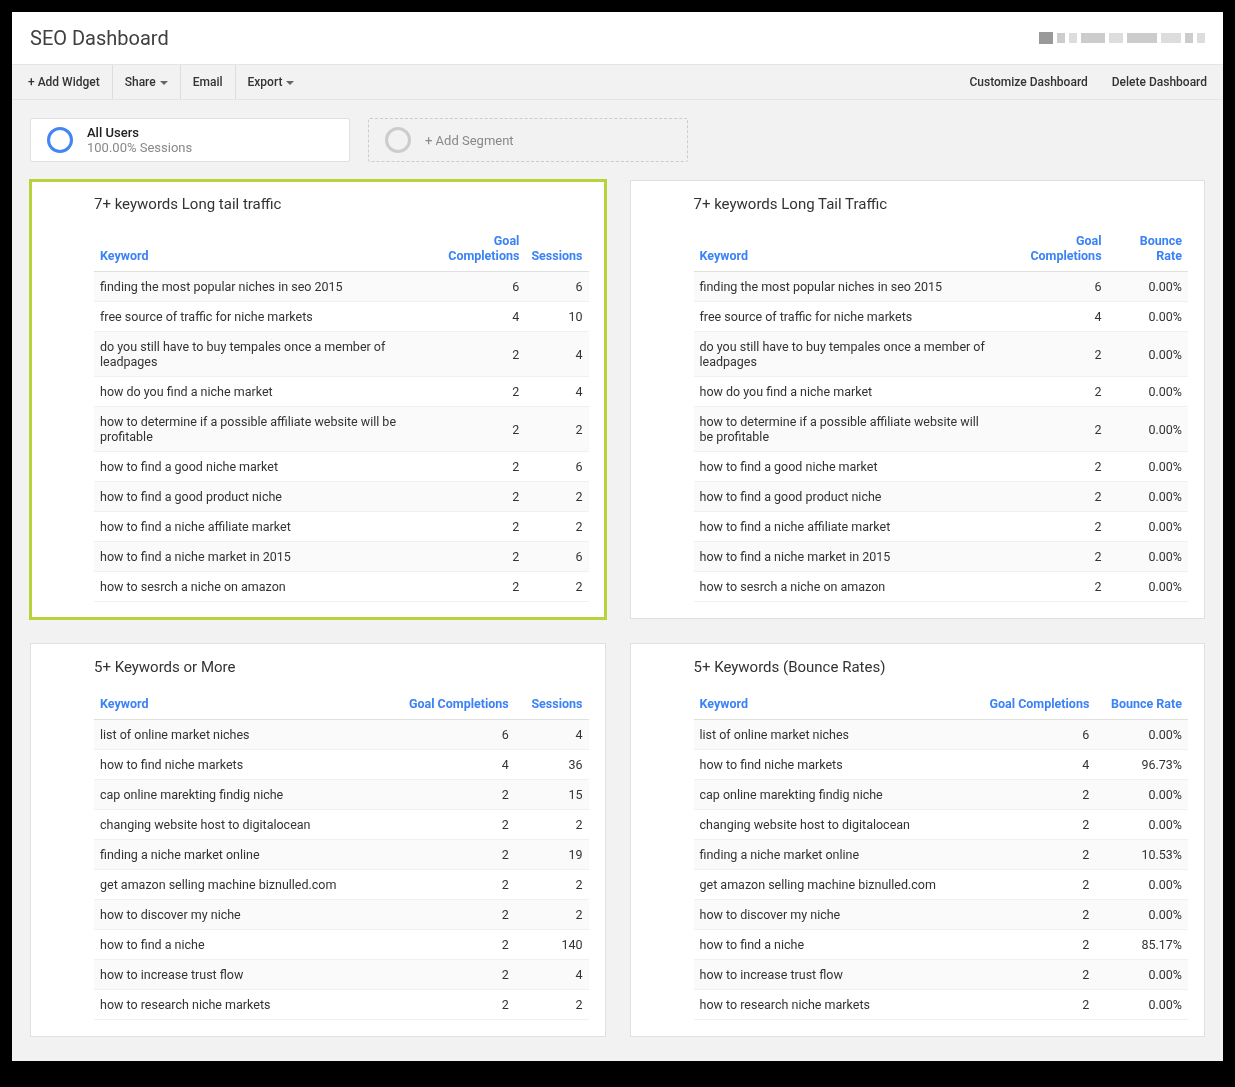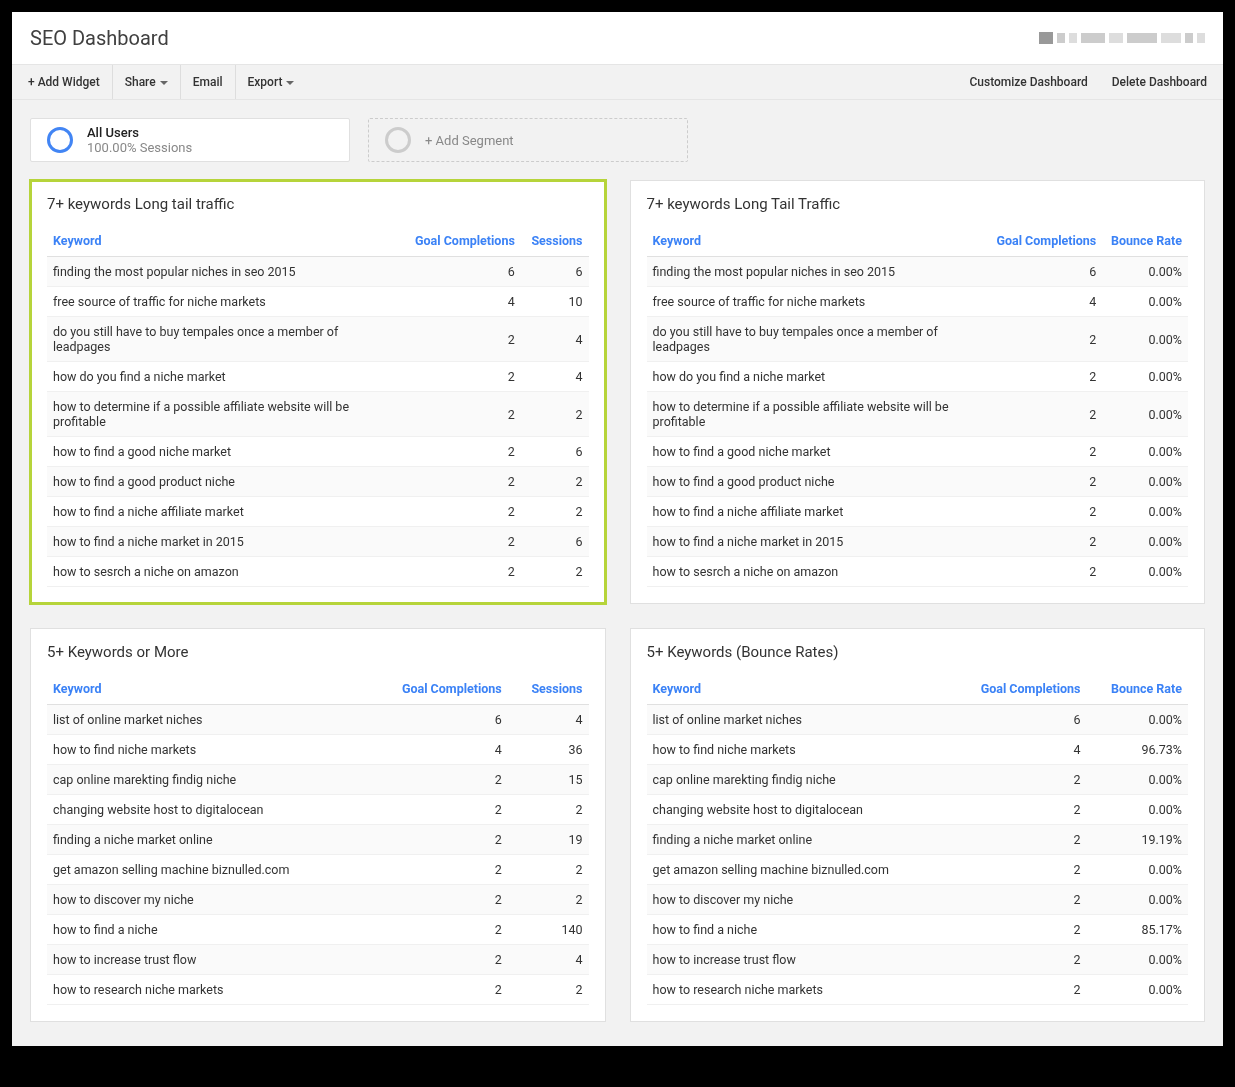--- a/index.html
+++ b/index.html
@@ -16,21 +16,21 @@
   .toolbar-item.sep { border-right: 1px solid #ddd; }
   .caret::after { content: ""; display: inline-block; margin-left: 4px; border-top: 4px solid #666; border-left: 4px solid transparent; border-right: 4px solid transparent; vertical-align: middle; }
   .segments { display: flex; gap: 18px; padding: 18px; }
   .segment-card { background: #fff; border: 1px solid #e0e0e0; border-radius: 2px; padding: 12px 16px; display: flex; align-items: center; gap: 14px; width: 320px; height: 44px; }
   .segment-card.placeholder { background: transparent; border: 1px dashed #ccc; color: #888; }
   .circle-icon { width: 26px; height: 26px; border: 3px solid #4285f4; border-radius: 50%; flex: none; }
   .circle-icon.grey { border-color: #ccc; }
   .segment-title { font-size: 13px; font-weight: 500; }
   .segment-sub { font-size: 13px; color: #888; }
   .grid { display: grid; grid-template-columns: 1fr 1fr; gap: 24px; padding: 0 18px 24px 18px; align-items: start; }
-  .widget { background: #fff; border: 1px solid #e0e0e0; }
+  .widget { background: #fff; border: 1px solid #e0e0e0; padding-left: 47px; }
   .widget.highlight { outline: 3px solid #b6d43a; outline-offset: -2px; }
   .widget-title { font-size: 15px; font-weight: 400; padding: 14px 16px 4px 16px; color: #333; }
   table { width: calc(100% - 32px); margin: 8px 16px 16px 16px; border-collapse: collapse; font-size: 12.5px; }
   th { text-align: left; font-weight: 700; padding: 8px 6px; border-bottom: 1px solid #e0e0e0; color: #3b82f6; vertical-align: bottom; }
   th.num { text-align: right; }
   td { padding: 7px 6px; border-bottom: 1px solid #f0f0f0; color: #333; }
   td.num { text-align: right; }
   tbody tr:nth-child(odd) td { background: #fafafa; }
   .kw { max-width: 330px; word-break: break-word; }
 </style>
@@ -301,21 +301,21 @@
               <td class="num">0.00%</td>
             </tr>
             <tr>
               <td class="kw">changing website host to digitalocean</td>
               <td class="num">2</td>
               <td class="num">0.00%</td>
             </tr>
             <tr>
               <td class="kw">finding a niche market online</td>
               <td class="num">2</td>
-              <td class="num">19.19%</td>
+              <td class="num">10.53%</td>
             </tr>
             <tr>
               <td class="kw">get amazon selling machine biznulled.com</td>
               <td class="num">2</td>
               <td class="num">0.00%</td>
             </tr>
             <tr>
               <td class="kw">how to discover my niche</td>
               <td class="num">2</td>
               <td class="num">0.00%</td>

